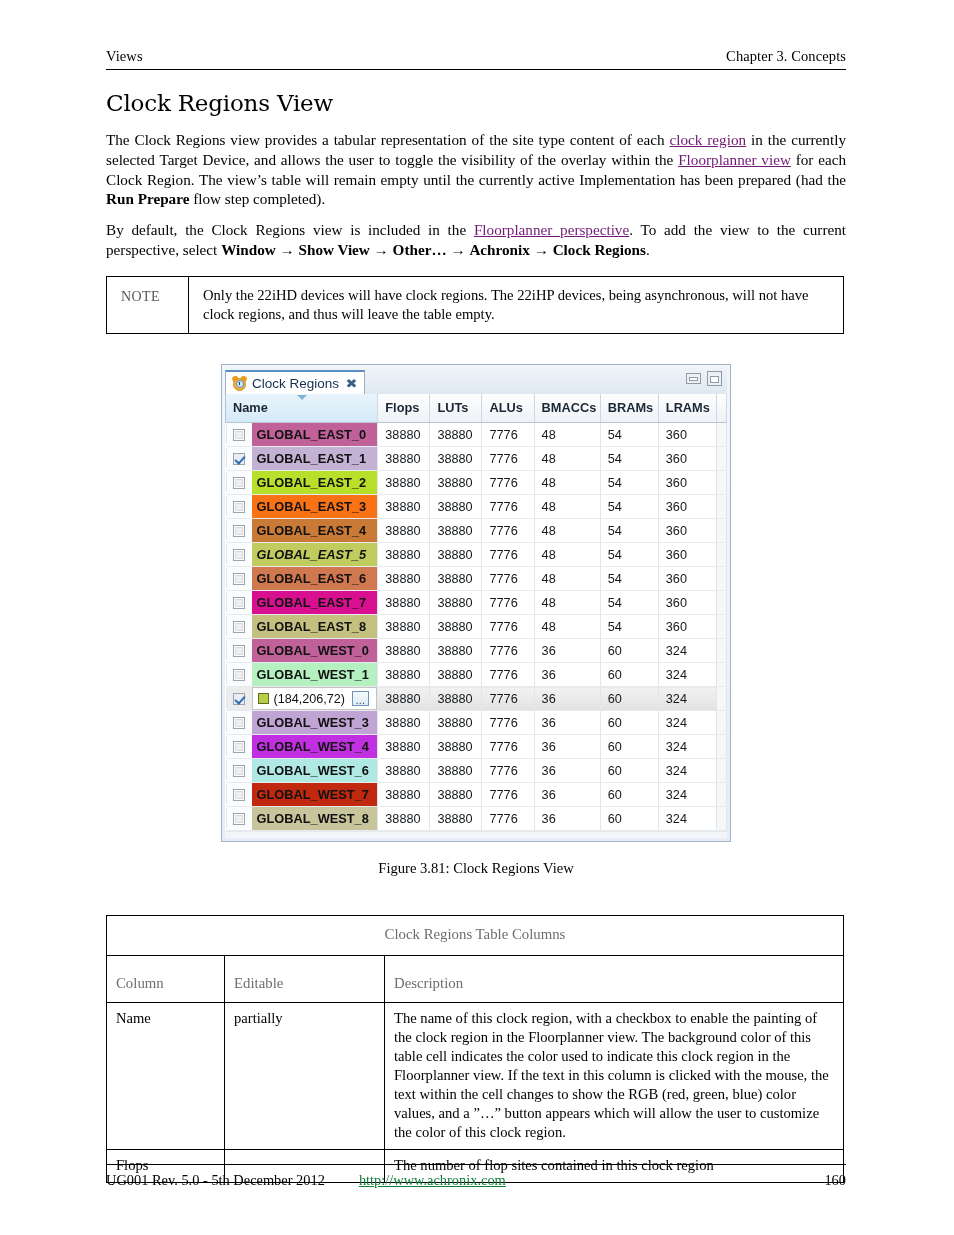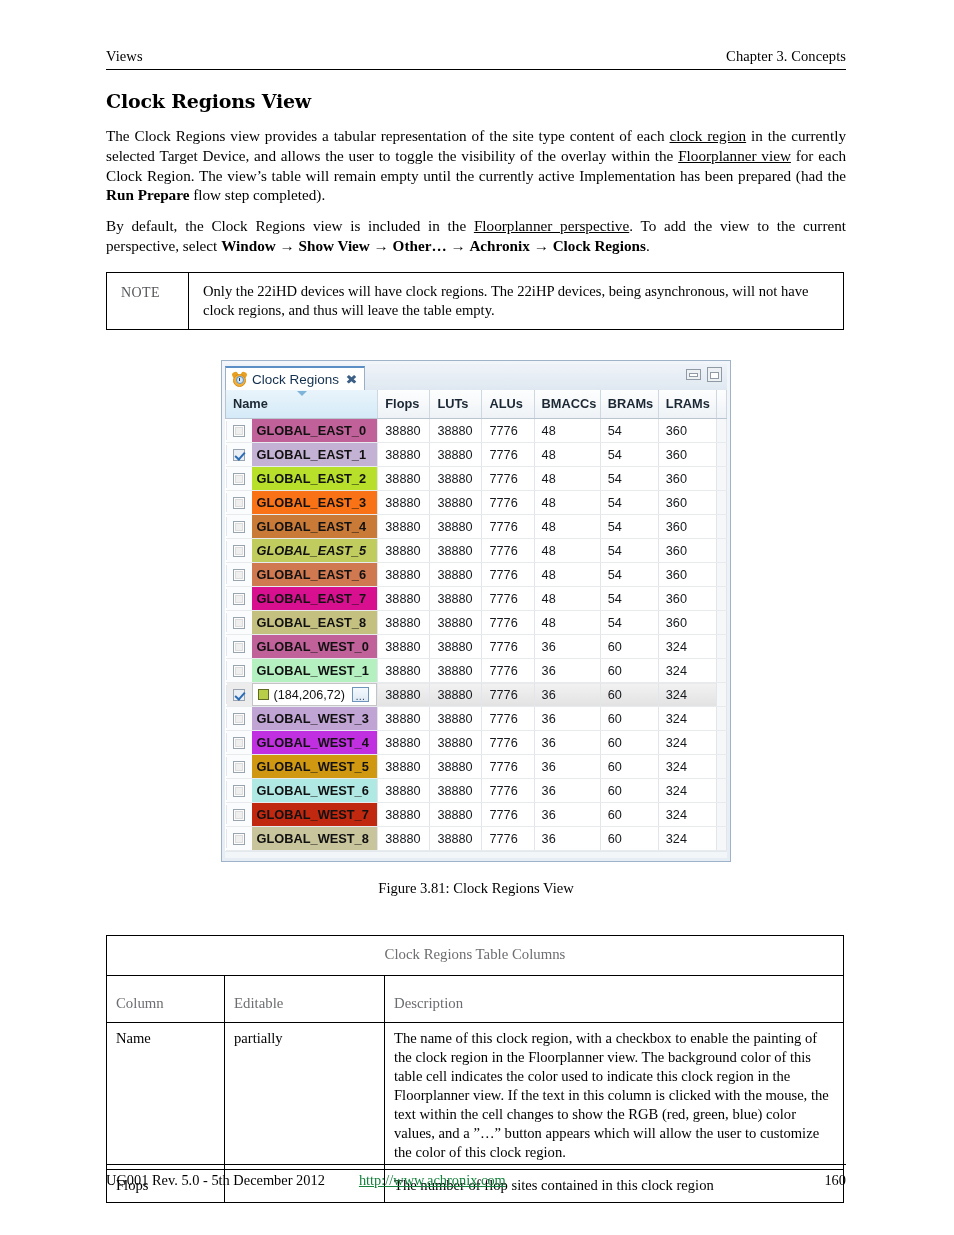--- a/index.html
+++ b/index.html
@@ -36,35 +36,35 @@
     letter-spacing: .1px;
   }
   .runhead-rule {
     border-bottom: 1.6px solid #000;
     margin-top: 4px;
   }
 
   
   h1.page-title {
     font-family: "DejaVu Serif", "Liberation Serif", serif;
-    font-size: 19px;
-    font-weight: bold;
+    font-size: 23px;
+    font-weight: normal;
     margin: 20px 0 14px 0;
     letter-spacing: -0.2px;
   }
 
   
   p.body {
     font-size: 15.2px;
     line-height: 1.30;
     margin: 0 0 11px 0;
     text-align: justify;
     text-justify: inter-word;
   }
-  .lnk { color: #000000; }
+  .lnk { color: #701a75; }
   .bold { font-weight: bold; }
 
   
   .notebox {
     margin-top: 16px;
     border: 1.2px solid #000;
     display: flex;
     width: 738px;
     box-sizing: border-box;
   }
@@ -764,39 +764,20 @@
                   <td class="vscroll-space"></td>
                 </tr>
                 <tr>
                   <td style="padding: 0px;">
                     <div class="namecell">
                       <div class="cbwrap">
                         <span class="cbox">
                           <span class="inner"></span>
                         </span>
                       </div>
-                      <div class="colorlabel" style="background: rgb(208, 152, 16);">GLOBAL_WEST_5</div>
-                    </div>
-                  </td>
-                  <td class="num">38880</td>
-                  <td class="num">38880</td>
-                  <td class="num">7776</td>
-                  <td class="num">36</td>
-                  <td class="num">60</td>
-                  <td class="num">324</td>
-                  <td class="vscroll-space"></td>
-                </tr>
-                <tr>
-                  <td style="padding: 0px;">
-                    <div class="namecell">
-                      <div class="cbwrap">
-                        <span class="cbox">
-                          <span class="inner"></span>
-                        </span>
-                      </div>
                       <div class="colorlabel" style="background: rgb(176, 232, 228);">GLOBAL_WEST_6</div>
                     </div>
                   </td>
                   <td class="num">38880</td>
                   <td class="num">38880</td>
                   <td class="num">7776</td>
                   <td class="num">36</td>
                   <td class="num">60</td>
                   <td class="num">324</td>
                   <td class="vscroll-space"></td>

